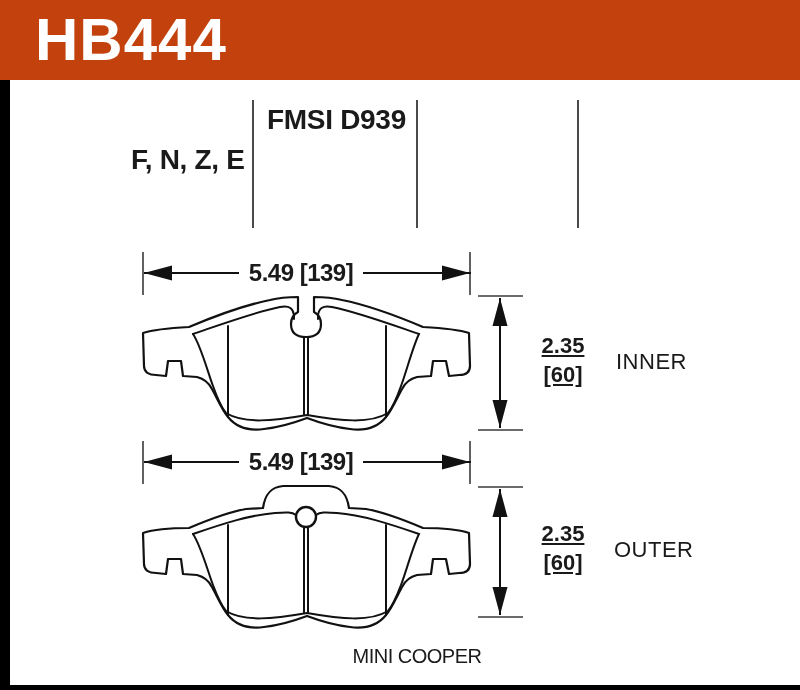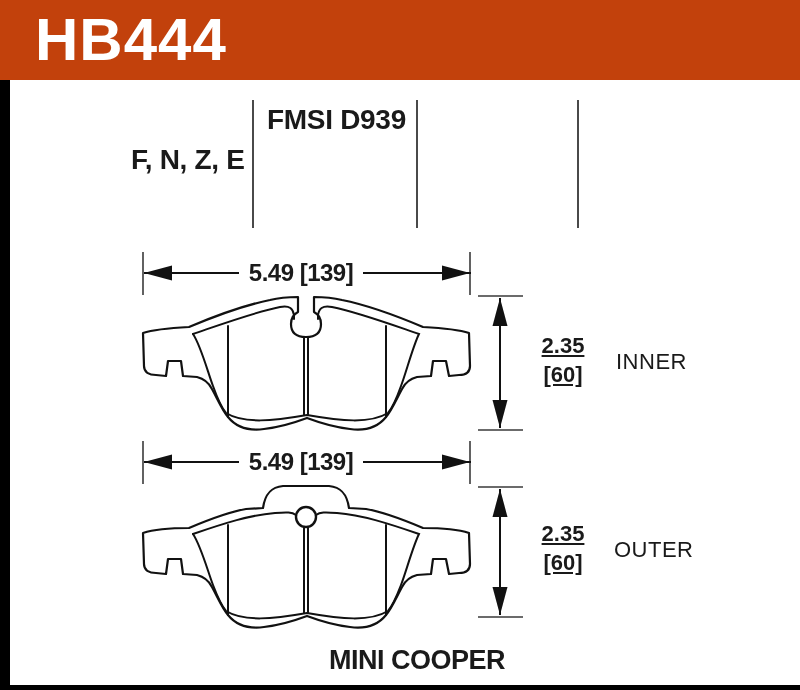--- a/index.html
+++ b/index.html
@@ -46,21 +46,21 @@
   .h-in-1{left:533px;top:334px;}
   .h-mm-1{left:533px;top:363px;}
   .h-in-2{left:533px;top:522px;}
   .h-mm-2{left:533px;top:551px;}
   .pos-label{position:absolute;font-weight:normal;font-size:22px;letter-spacing:0.5px;text-align:center;}
   .inner-label{left:616px;top:349px;}
   .outer-label{left:614px;top:537px;}
 
   .vehicle{
     position:absolute;left:307px;top:645px;width:220px;
-    text-align:center;font-weight:bold;font-size:27px;letter-spacing:-0.5px;
+    text-align:center;font-weight:normal;font-size:20px;letter-spacing:-0.5px;
     white-space:nowrap;
   }
 
   .dwg{position:absolute;z-index:1;}
   .dwg path, .dwg line, .dwg circle{vector-effect:non-scaling-stroke;}
 </style>
 </head>
 <body>
 
 <div class="page">

